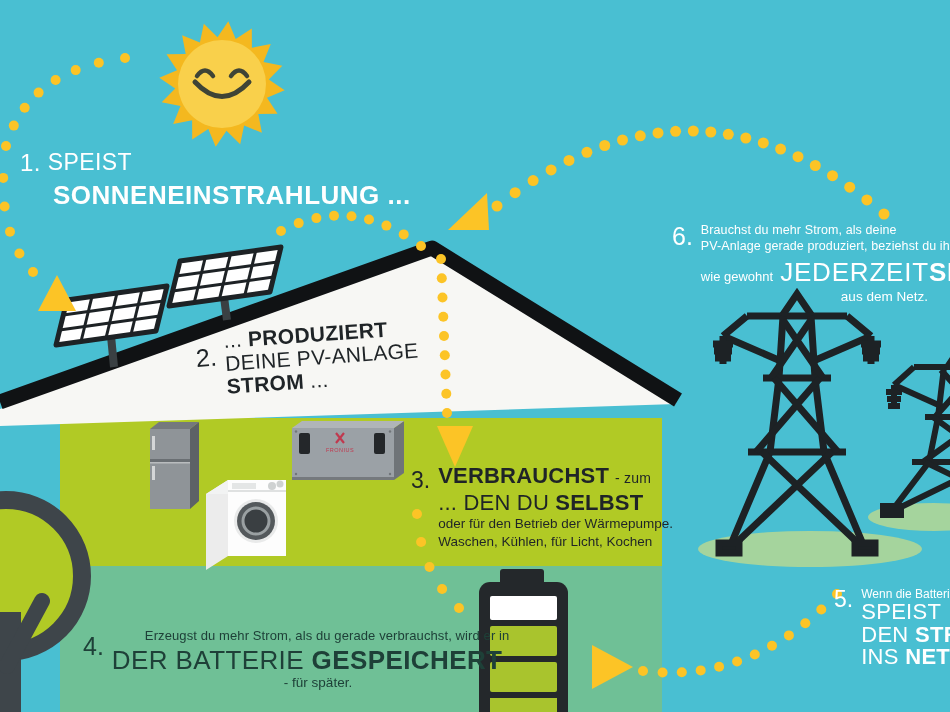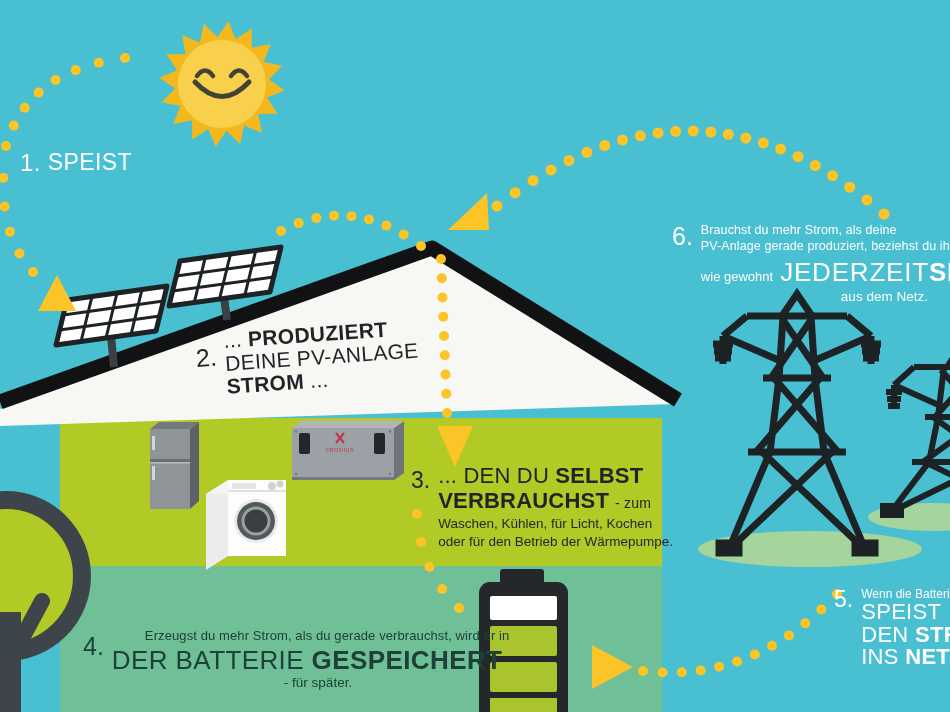--- a/index.html
+++ b/index.html
@@ -256,38 +256,39 @@
     <polygon points="448,230 487,193 489,230" fill="#fcc426"></polygon>
     <polygon points="437,426 473,426 455,467" fill="#fcc426"></polygon>
     <polygon points="592,645 592,689 633,667" fill="#fcc426"></polygon>
   </svg>
 
   <div class="step" id="step1">
     <div class="r1 nowrap">
       <span class="num">1.</span>
       <span>SPEIST</span>
     </div>
+    <div class="r2 nowrap">SONNENEINSTRAHLUNG ...</div>
   </div>
 
   <div class="step dark" id="step2">
     <span class="num">2.</span>
     <div class="col">
       <div class="nowrap"><span>... </span><span class="b">PRODUZIERT</span></div>
       <div class="nowrap">DEINE PV-ANLAGE</div>
       <div class="nowrap"><span class="b">STROM</span><span> ...</span></div>
     </div>
   </div>
 
   <div class="step dark" id="step3">
     <span class="num">3.</span>
     <div class="col">
+      <div class="big nowrap"><span class="b">VERBRAUCHST</span><span class="zum">- zum</span></div>
       <div class="big nowrap"><span>... DEN DU </span><span class="b">SELBST</span></div>
-      <div class="big nowrap"><span class="b">VERBRAUCHST</span><span class="zum">- zum</span></div>
+      <div class="sm nowrap">oder für den Betrieb der Wärmepumpe.</div>
       <div class="sm nowrap">Waschen, Kühlen, für Licht, Kochen</div>
-      <div class="sm nowrap">oder für den Betrieb der Wärmepumpe.</div>
     </div>
   </div>
 
   <div class="step s4col" id="step4">
     <span class="num">4.</span>
     <div class="col">
       <div class="intro nowrap">Erzeugst du mehr Strom, als du gerade verbrauchst, wird er in</div>
       <div class="main nowrap"><span>DER BATTERIE </span><span class="b">GESPEICHERT</span></div>
       <div class="suf nowrap">- für später.</div>
     </div>

